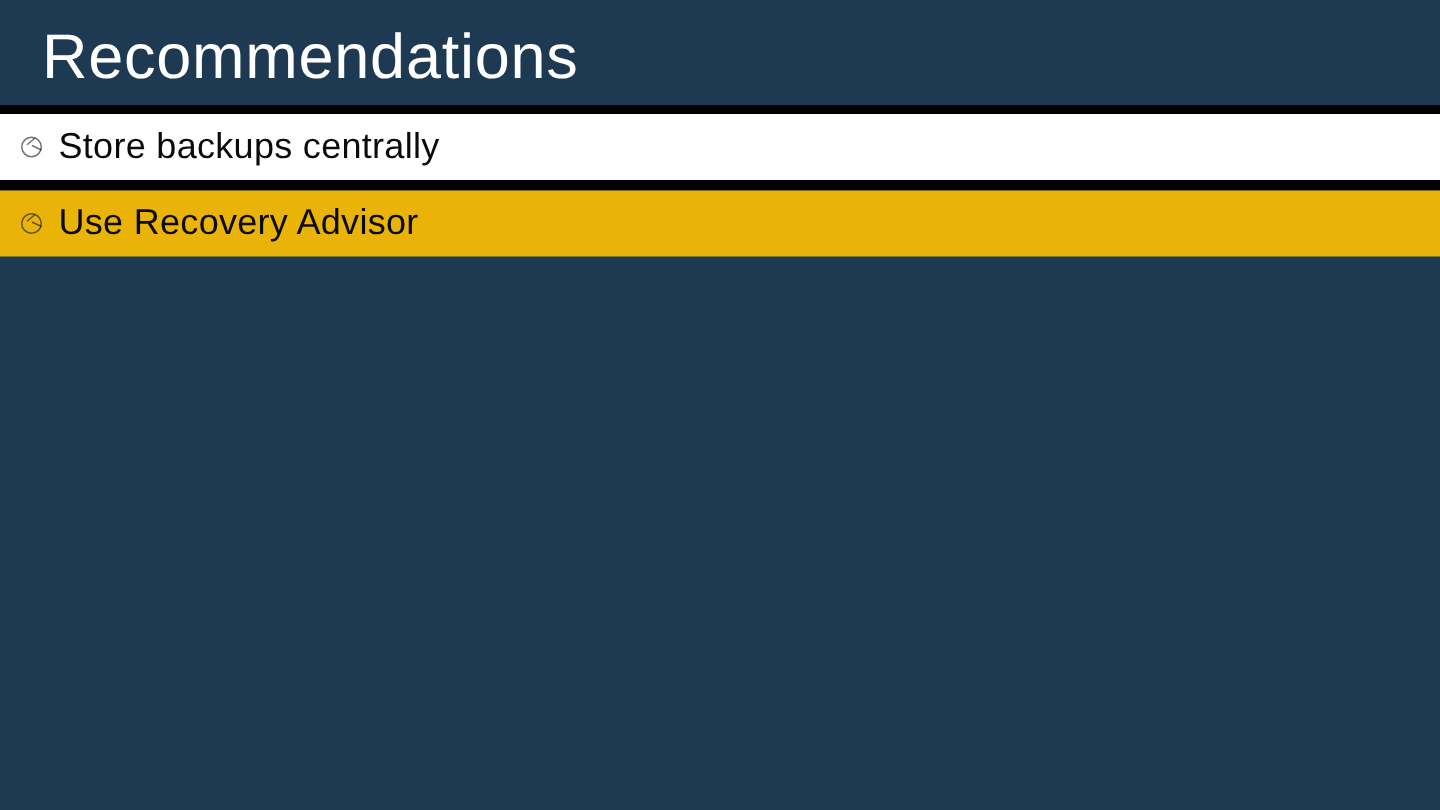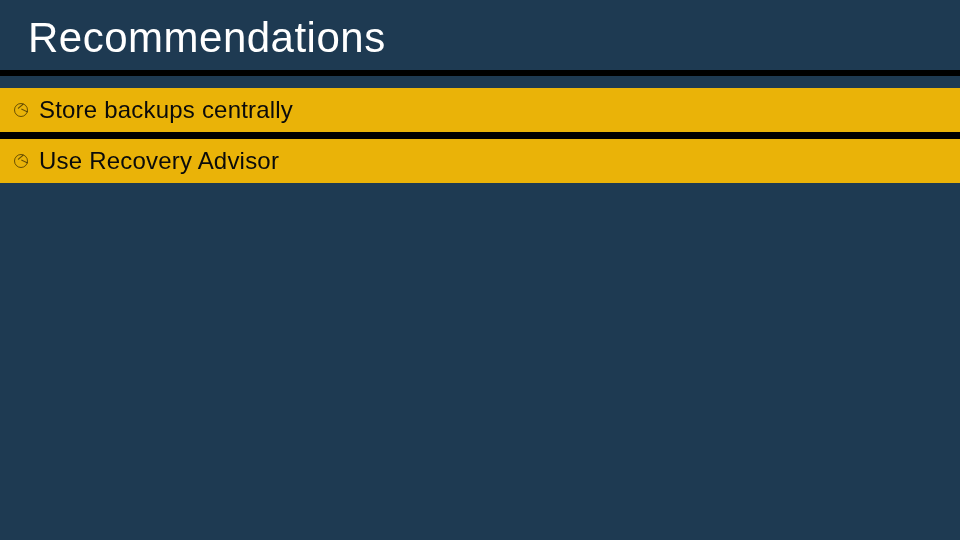--- a/index.html
+++ b/index.html
@@ -25,21 +25,21 @@
     height: 6px;
     background: #000000;
     width: 100%;
   }
   .item {
     display: flex;
     align-items: center;
     height: 44px;
     padding-left: 14px;
   }
-  .item-blue { background: #eab308; margin-top: 12px; }
+  .item-blue { background: #ffffff; }
   .item-teal { background: #eab308; }
   .spacer-dark { height: 7px; background: #000000; }
   .bullet {
     width: 14px;
     height: 14px;
     border: 1px solid rgba(0,0,0,0.55);
     border-radius: 50%;
     position: relative;
     flex: 0 0 14px;
     margin-right: 11px;

